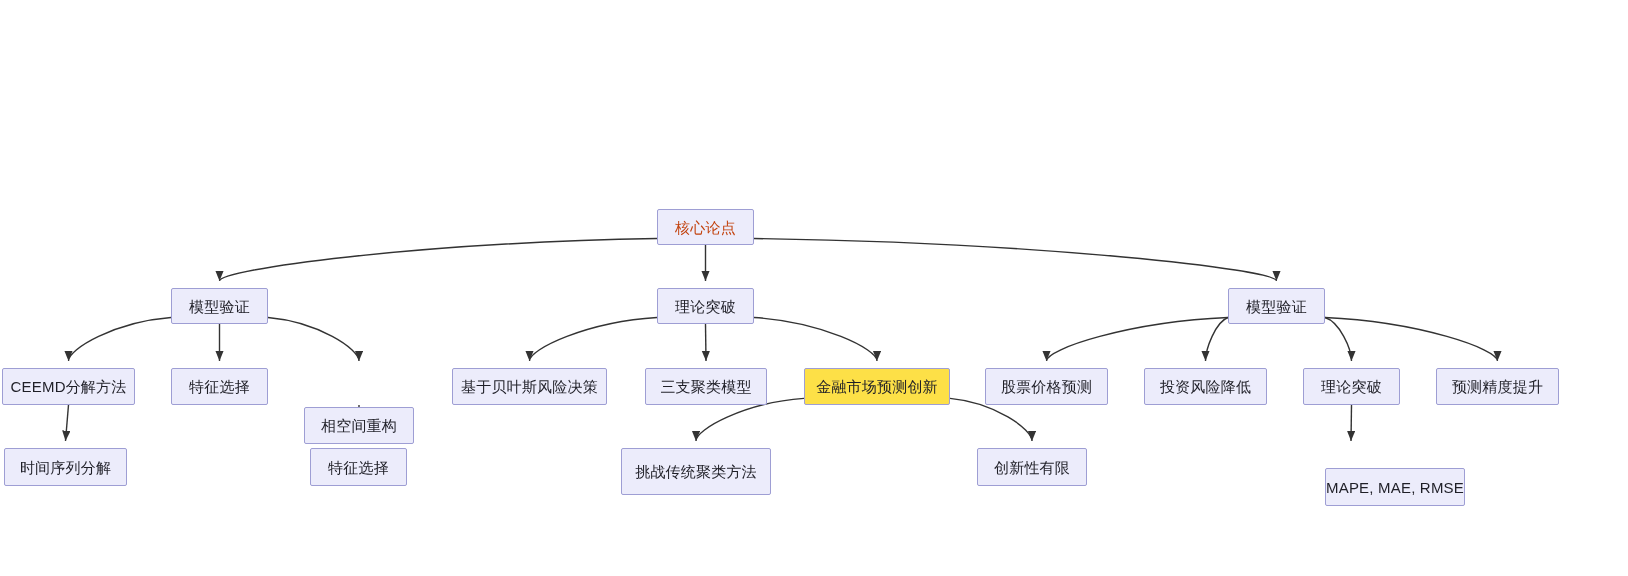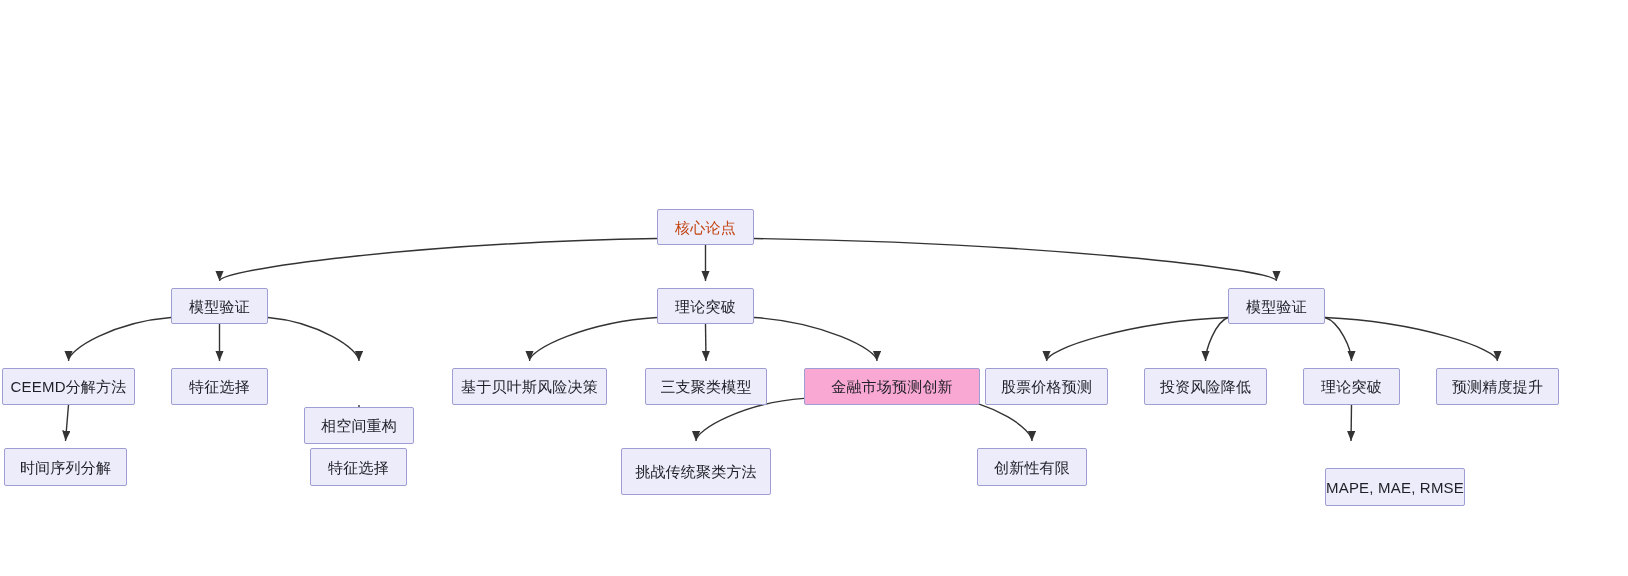--- a/index.html
+++ b/index.html
@@ -98,21 +98,21 @@
       </div>
       <div class="node" style="left: 304px; top: 368px; width: 110px; height: 37px; background: rgb(236, 236, 251); border-color: rgb(158, 158, 212); color: rgb(31, 31, 39); margin-top: 39px;">
         <span class="node-label">相空间重构</span>
       </div>
       <div class="node" style="left: 452px; top: 368px; width: 155px; height: 37px; background: rgb(236, 236, 251); border-color: rgb(158, 158, 212); color: rgb(31, 31, 39);">
         <span class="node-label">基于贝叶斯风险决策</span>
       </div>
       <div class="node" style="left: 645px; top: 368px; width: 122px; height: 37px; background: rgb(236, 236, 251); border-color: rgb(158, 158, 212); color: rgb(31, 31, 39);">
         <span class="node-label">三支聚类模型</span>
       </div>
-      <div class="node" style="left: 804px; top: 368px; width: 176px; height: 37px; background: #f9a8d4; border-color: rgb(158, 158, 212); color: rgb(31, 31, 39);">
+      <div class="node" style="left: 804px; top: 368px; width: 146px; height: 37px; background: #fde047; border-color: rgb(158, 158, 212); color: rgb(31, 31, 39);">
         <span class="node-label">金融市场预测创新</span>
       </div>
       <div class="node" style="left: 985px; top: 368px; width: 123px; height: 37px; background: rgb(236, 236, 251); border-color: rgb(158, 158, 212); color: rgb(31, 31, 39);">
         <span class="node-label">股票价格预测</span>
       </div>
       <div class="node" style="left: 1144px; top: 368px; width: 123px; height: 37px; background: rgb(236, 236, 251); border-color: rgb(158, 158, 212); color: rgb(31, 31, 39);">
         <span class="node-label">投资风险降低</span>
       </div>
       <div class="node" style="left: 1303px; top: 368px; width: 97px; height: 37px; background: rgb(236, 236, 251); border-color: rgb(158, 158, 212); color: rgb(31, 31, 39);">
         <span class="node-label">理论突破</span>

